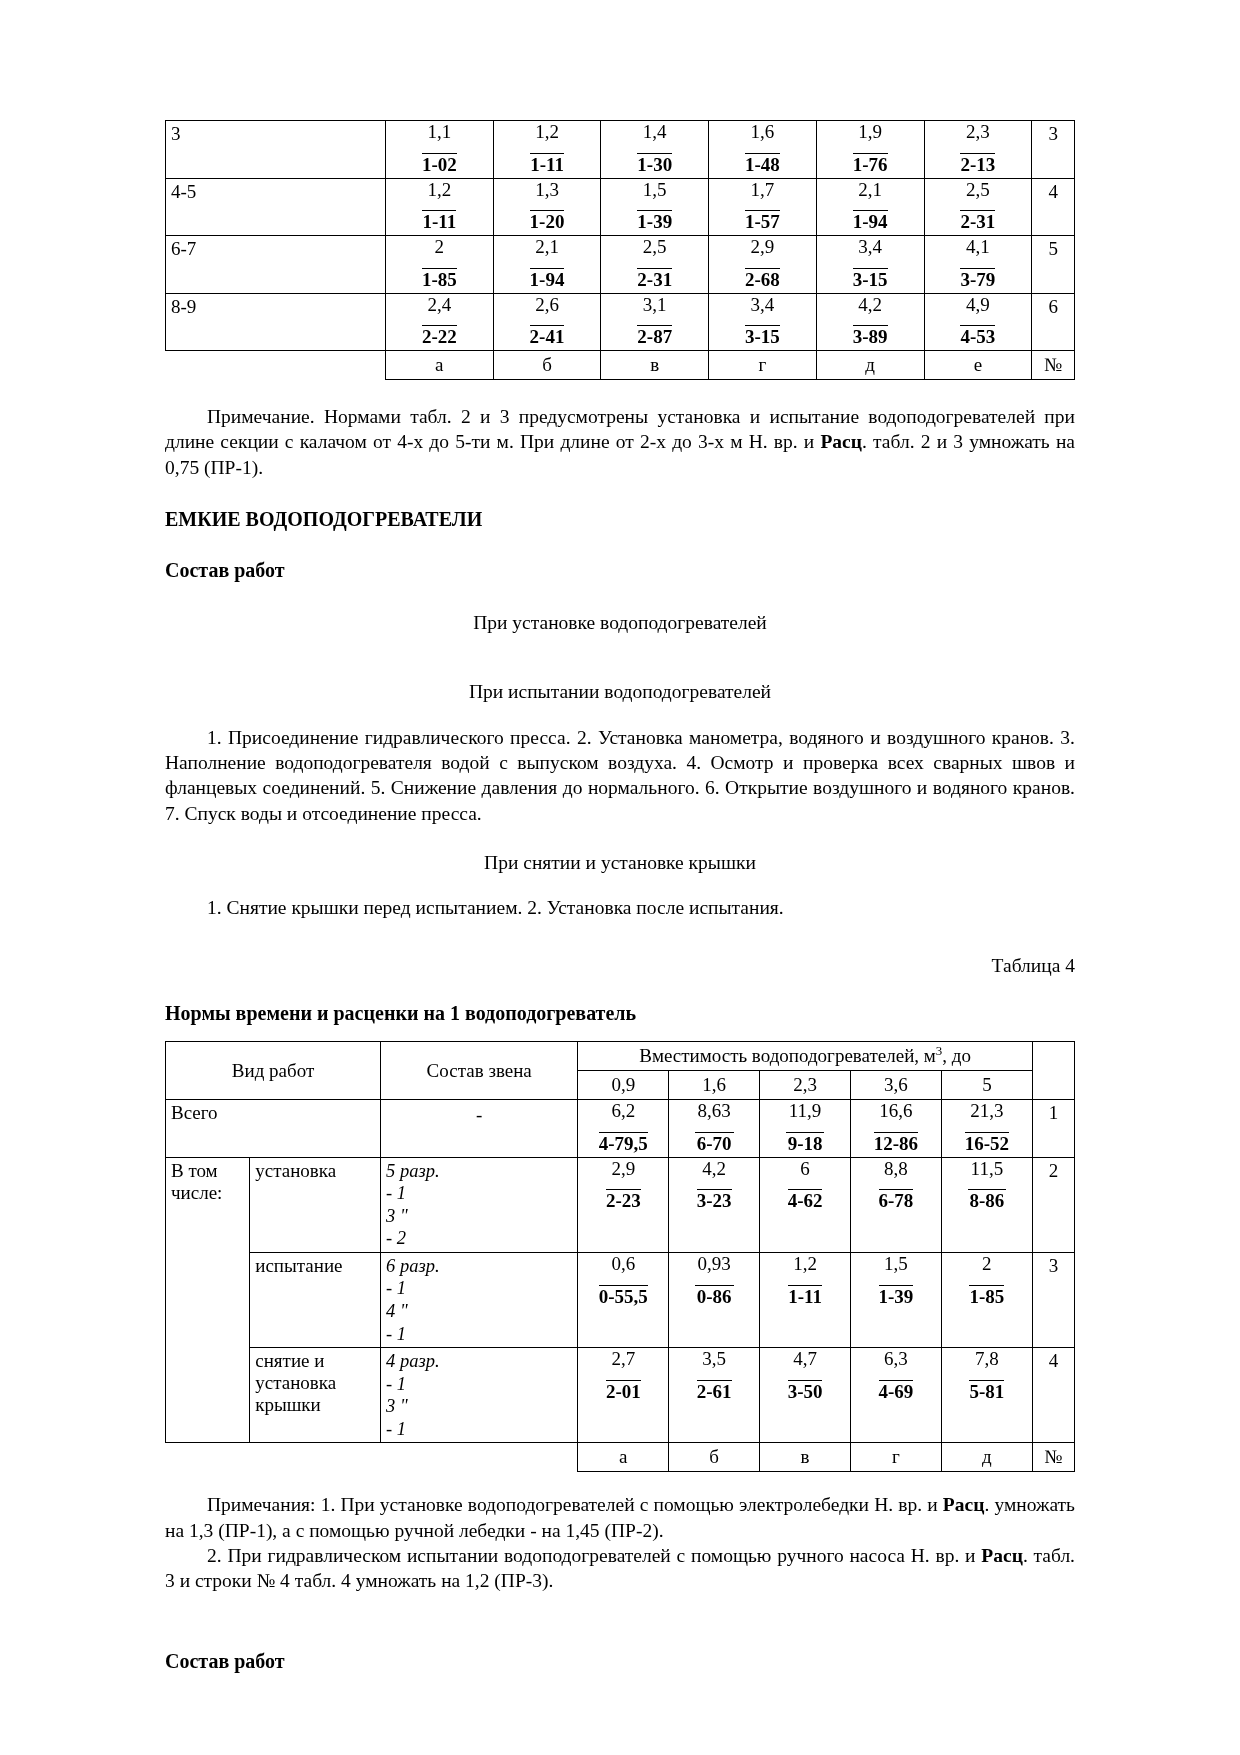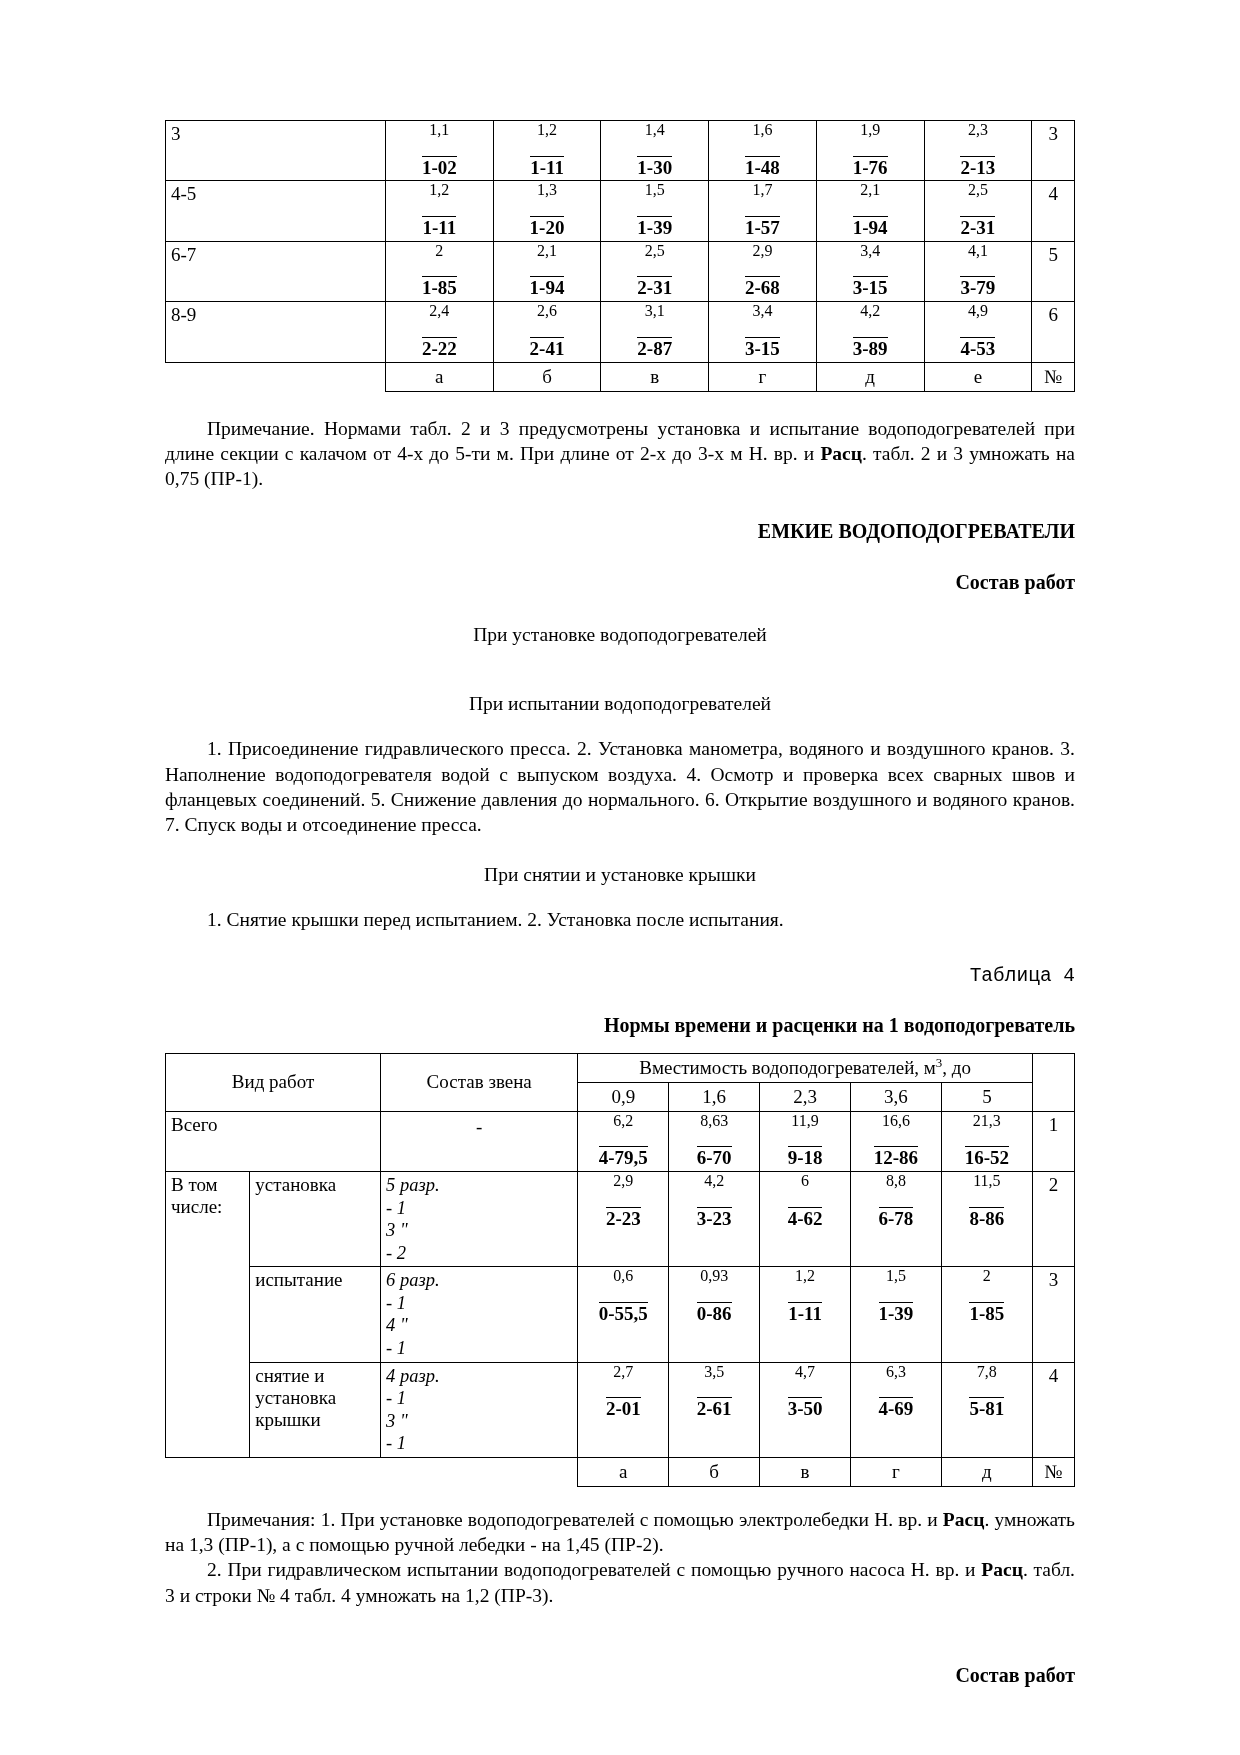--- a/index.html
+++ b/index.html
@@ -33,29 +33,29 @@
     margin: 0;
   }
   .center {
     text-align: center;
     text-indent: 0;
   }
   .bold { font-weight: bold; }
   .h-section {
     font-size: 20px;
     font-weight: bold;
-    text-align: right;
+    text-align: left;
     margin: 0;
   }
   .spacer-16 { height: 16px; }
   .spacer-20 { height: 20px; }
   .spacer-24 { height: 24px; }
   .spacer-28 { height: 28px; }
   .spacer-32 { height: 32px; }
-  .right { text-align: right; text-indent: 0; font-family: Liberation Mono, monospace; }
+  .right { text-align: right; text-indent: 0; }
 
   
   table {
     border-collapse: collapse;
     width: 100%;
     font-size: 19px;
   }
   table td, table th {
     border: 1.4px solid #000;
     padding: 0;
@@ -82,22 +82,22 @@
   
   .fr {
     display: inline-block;
     text-align: center;
     line-height: 1.04;
     padding: 1px 0 3px 0;
   }
   .fr .t {
     display: block;
     border-bottom: 1.3px solid #000;
-    padding: 0 3px 17px 3px;
-    font-size: 16px;
+    padding: 0 3px 11px 3px;
+    font-size: 19px;
   }
   .fr .b {
     display: block;
     font-weight: bold;
     font-size: 19px;
     padding-top: 1px;
   }
 
   
   .tbl4 { table-layout: fixed; }

